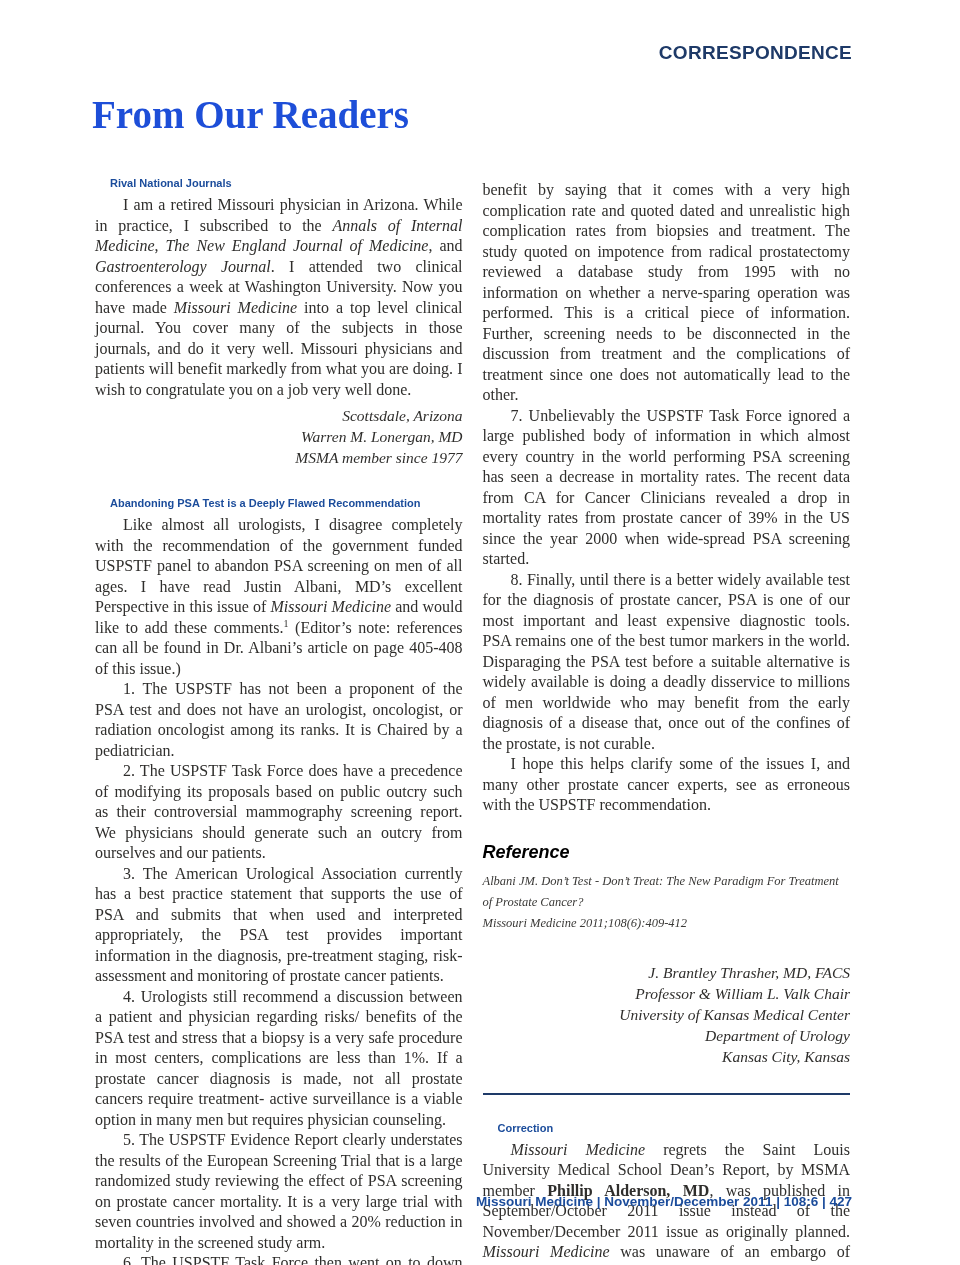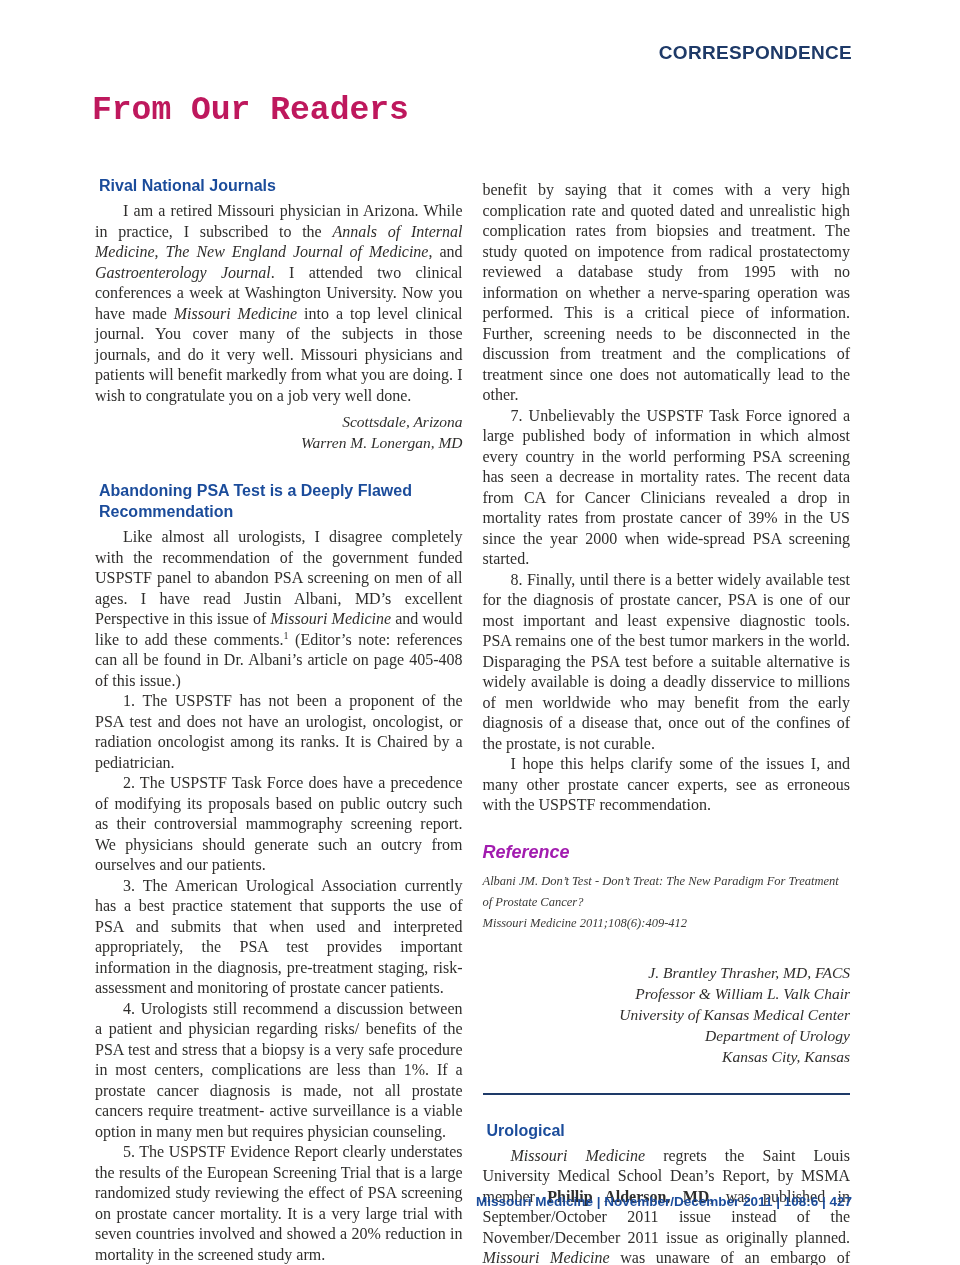--- a/index.html
+++ b/index.html
@@ -13,53 +13,53 @@
     overflow:hidden;
   }
   .corr-label {
     position:absolute; top:42px; right:76px;
     font-family:"Liberation Sans", sans-serif;
     font-weight:bold; font-size:19px; letter-spacing:0.3px;
     color:#1e3a68;
   }
   .page-title {
     position:absolute; top:92px; left:92px;
-    font-family:Liberation Mono, monospace;
-    font-weight:bold; font-size:33px;
-    color:#be185d;
+    font-family:Liberation Serif, serif;
+    font-weight:bold; font-size:39px;
+    color:#1d4ed8;
   }
   .columns {
     position:absolute; top:176px; left:95px; right:78px;
     display:flex; gap:20px;
   }
   .col { flex:1 1 0; min-width:0; }
   h2.section-heading {
     font-family:"Liberation Sans", sans-serif;
-    font-weight:bold; font-size:16px; line-height:1.28;
+    font-weight:bold; font-size:11px; line-height:1.28;
     color:#1b4c9b;
-    margin:0 0 5px 4px;
+    margin:0 0 5px 15px;
   }
   .section { margin:0; }
   .section + .section { margin-top:28px; }
   p.body-para {
     font-size:16px; line-height:20.5px;
     text-align:justify;
     text-indent:28px;
     margin:0;
   }
   .signature { margin-top:5px; }
   .sig-line {
     text-align:right; font-style:italic;
     font-size:15.5px; line-height:21px;
   }
   .ref-block { margin-top:26px; }
   .ref-heading {
     font-family:"Liberation Sans", sans-serif;
     font-style:italic; font-weight:bold;
-    font-size:18px; color:#a21caf;
+    font-size:18px; color:#000000;
     margin:0 0 8px 0;
   }
   .ref-line {
     font-style:italic; font-size:12.5px; line-height:21px;
     color:#3a3937;
   }
   .divider {
     border:none; border-top:2px solid #1e3a68;
     margin:26px 0 0 0;
   }
@@ -85,20 +85,21 @@
   <div class="columns">
 
     <div class="col">
 
       <div class="section">
         <h2 class="section-heading">Rival National Journals</h2>
         <p class="body-para"><span>I am a retired Missouri physician in Arizona. While in practice, I subscribed to the </span><span style="font-style: italic;">Annals of Internal Medicine</span><span>, </span><span style="font-style: italic;">The New England Journal of Medicine</span><span>, and </span><span style="font-style: italic;">Gastroenterology Journal</span><span>. I attended two clinical conferences a week at Washington University.  Now you have made </span><span style="font-style: italic;">Missouri Medicine</span><span> into a top level clinical journal.  You cover many of the subjects in those journals, and do it very well.  Missouri physicians and patients will benefit markedly from what you are doing.  I wish to congratulate you on a job very well done.</span></p>
         <div class="signature">
           <div class="sig-line">Scottsdale, Arizona</div>
           <div class="sig-line">Warren M. Lonergan, MD</div>
+          <div class="sig-line">MSMA member since 1977</div>
         </div>
       </div>
 
       <div class="section">
         <h2 class="section-heading">Abandoning PSA Test is a Deeply Flawed Recommendation</h2>
         <p class="body-para"><span>Like almost all urologists, I disagree completely with the recommendation of the government funded USPSTF panel to abandon PSA screening on men of all ages. I have read Justin Albani, MD’s excellent Perspective in this issue of </span><span style="font-style: italic;">Missouri Medicine</span><span> and would like to add these comments.</span><sup>1</sup><span> (Editor’s note: references can all be found in Dr. Albani’s article on page 405-408 of this issue.)</span></p>
         <p class="body-para"><span>1. The USPSTF has not been a proponent of the PSA test and does not have an urologist, oncologist, or radiation oncologist among its ranks. It is Chaired by a pediatrician.</span></p>
         <p class="body-para"><span>2. The USPSTF Task Force does have a precedence of modifying its proposals based on public outcry such as their controversial mammography screening report. We physicians should generate such an outcry from ourselves and our patients.</span></p>
         <p class="body-para"><span>3. The American Urological Association currently has a best practice statement that supports the use of PSA and submits that when used and interpreted appropriately, the PSA test provides important information in the diagnosis, pre-treatment staging, risk-assessment and monitoring of prostate cancer patients.</span></p>
         <p class="body-para"><span>4. Urologists still recommend a discussion between a patient and physician regarding risks/ benefits of the PSA test and stress that a biopsy is a very safe procedure in most centers, complications are less than 1%. If a prostate cancer diagnosis is made, not all prostate cancers require treatment- active surveillance is a viable option in many men but requires physician counseling.</span></p>
@@ -126,21 +127,21 @@
         <div class="sig-line">J. Brantley Thrasher, MD, FACS</div>
         <div class="sig-line">Professor &amp; William L. Valk Chair</div>
         <div class="sig-line">University of Kansas Medical Center</div>
         <div class="sig-line">Department of Urology</div>
         <div class="sig-line">Kansas City, Kansas</div>
       </div>
 
       <hr class="divider">
 
       <div class="correction-block">
-        <h2 class="section-heading">Urological</h2>
+        <h2 class="section-heading">Correction</h2>
         <p class="body-para"><span style="font-style: italic;">Missouri Medicine</span><span> regrets the Saint Louis University Medical School Dean’s Report, by MSMA member </span><span style="font-weight: bold;">Phillip Alderson, MD</span><span>, was published in September/October 2011 issue instead of the November/December 2011 issue as originally planned. </span><span style="font-style: italic;">Missouri Medicine</span><span> was unaware of an embargo of information and events, and published such as a past occurence. We regret our error and apologize to Doctor Alderson, Saint Louis University, SSM St. Louis Healthcare, SLUcare, and the American Association of Medical Colleges.</span></p>
       </div>
 
     </div>
   </div>
 
   <div class="footer">Missouri Medicine  |  November/December 2011  |  108:6  |  427</div>
 
 </div>
 

